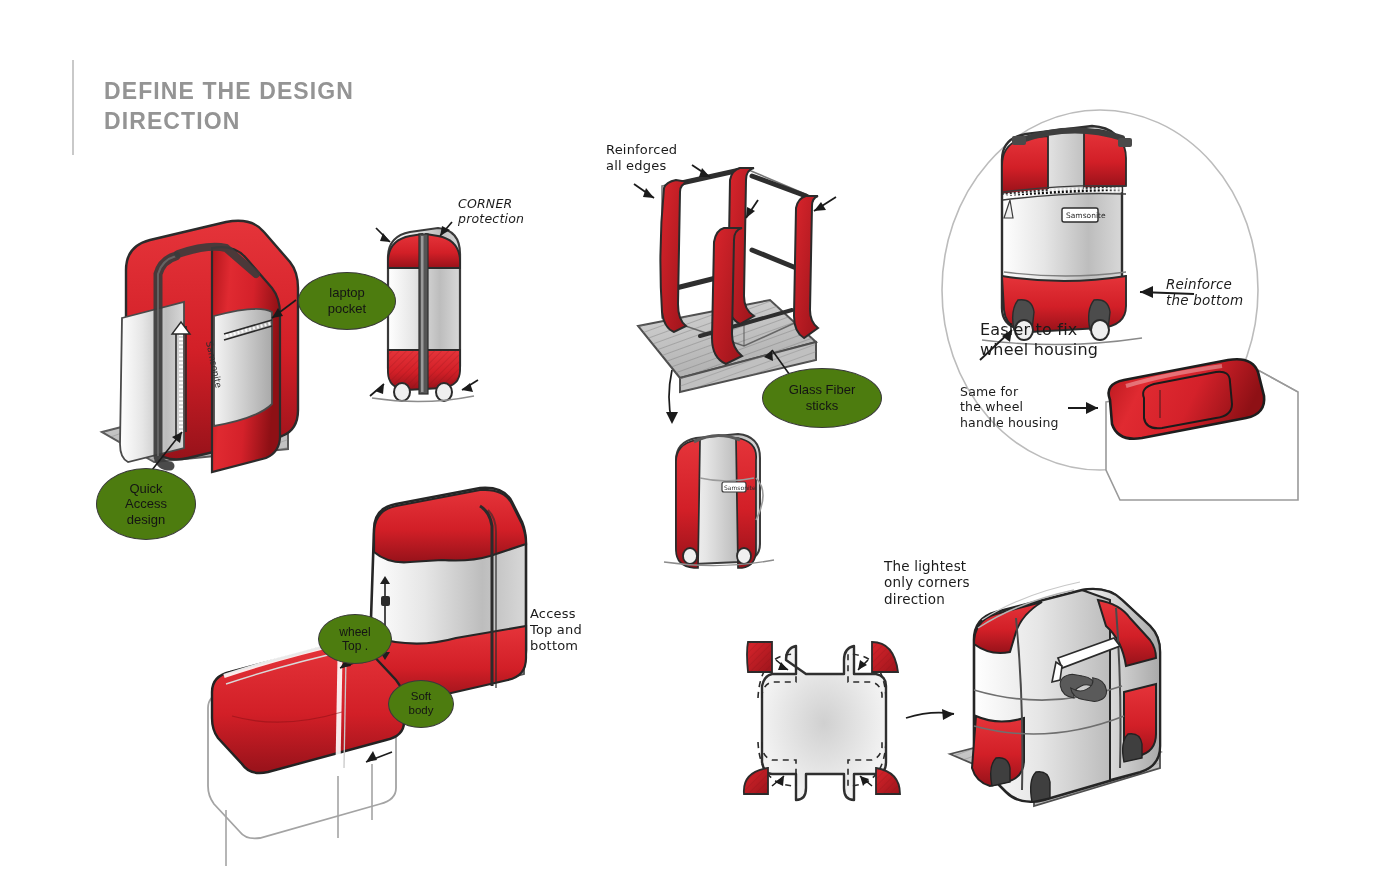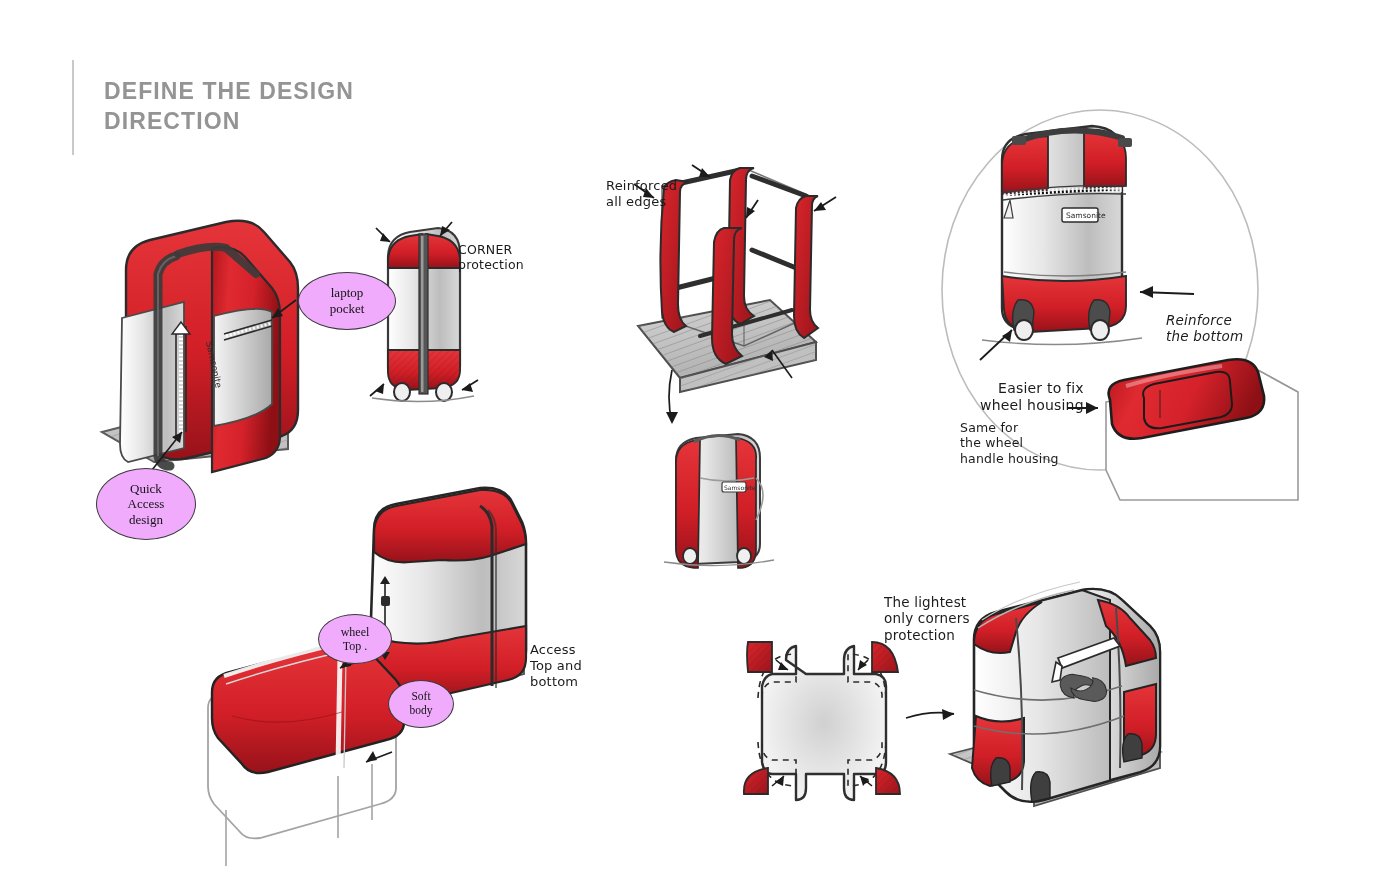--- a/index.html
+++ b/index.html
@@ -27,32 +27,31 @@
 
   
   .hand{
     position:absolute;
     font-family:"DejaVu Sans", sans-serif;
     color:#1b1b1b;
     font-size:13px;
     line-height:1.22;
     white-space:pre-line;
     letter-spacing:.2px;
-    margin-top:36px;
   }
 
   
   .bubble{
     position:absolute;
     border:1.4px solid #3a3a3a;
     border-radius:50%;
-    background:#f0abfc;
+    background:#4d7c0f;
     display:flex;align-items:center;justify-content:center;
     text-align:center;
-    font-family:Liberation Serif, serif;
+    font-family:Liberation Sans, sans-serif;
     color:#141414;
     white-space:pre-line;
     line-height:1.2;
   }
 
   svg{position:absolute;left:0;top:0;overflow:visible;}
   .stage > svg{width:1400px;height:878px;}
 </style>
 </head>
 <body>
@@ -404,44 +403,46 @@
     </g>
   </svg>
 
   <div class="bubble" style="left:298px;top:272px;width:96px;height:56px;font-size:13px;">laptop
 pocket</div>
 
   <div class="bubble" style="left:96px;top:468px;width:98px;height:70px;font-size:13px;">Quick
 Access
 design</div>
 
-  <div class="hand" style="left:458px;top:206px;font-size:12.5px;">CORNER
+  <div class="hand" style="left:458px;top:196px;font-size:12.5px;font-style:italic;">CORNER
 protection</div>
 
   <div class="hand" style="left:606px;top:142px;font-size:13px;">Reinforced
 all edges</div>
 
+  <div class="bubble" style="left:762px;top:368px;width:118px;height:58px;font-size:13px;">Glass Fiber
+sticks</div>
 
   <div class="hand" style="left:1166px;top:276px;font-size:13.5px;font-style:italic;">Reinforce
 the bottom</div>
 
-  <div class="hand" style="left:980px;top:344px;font-size:14px;text-align:right;">Easier to fix
+  <div class="hand" style="left:980px;top:320px;font-size:16px;">Easier to fix
 wheel housing</div>
 
   <div class="hand" style="left:960px;top:384px;font-size:12.5px;">Same for
 the wheel
 handle housing</div>
 
   <div class="bubble" style="left:318px;top:614px;width:72px;height:48px;font-size:12px;">wheel
 Top .</div>
 
   <div class="bubble" style="left:388px;top:680px;width:64px;height:46px;font-size:11.5px;">Soft
 body</div>
 
   <div class="hand" style="left:530px;top:606px;font-size:13px;">Access
 Top and
 bottom</div>
 
   <div class="hand" style="left:884px;top:558px;font-size:13.5px;">The lightest
 only corners
-protection</div>
+direction</div>
 
 </div>
 
 </body></html>

